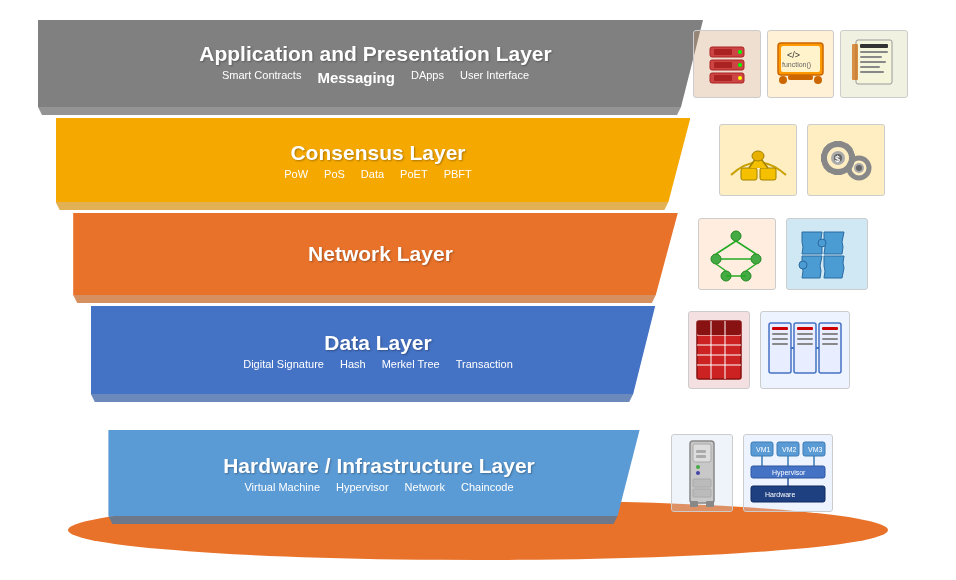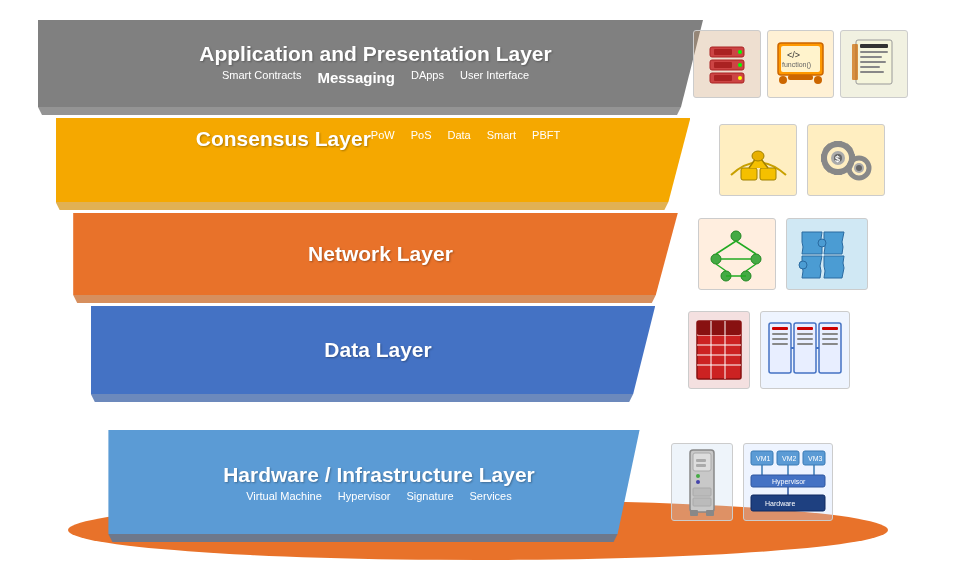--- a/index.html
+++ b/index.html
@@ -200,28 +200,28 @@
             <rect x="12" y="25" width="26" height="2" rx="1" fill="#888"></rect>
             <rect x="12" y="30" width="20" height="2" rx="1" fill="#888"></rect>
             <rect x="12" y="35" width="24" height="2" rx="1" fill="#888"></rect>
             <rect x="4" y="8" width="6" height="36" rx="1" fill="#c60" opacity="0.7"></rect>
           </svg>
         </div>
       </div>
     </div>
 
     <div class="blk" style="width:96%; margin-left:2%; height:92px; position:relative; margin-bottom:3px;">
-      <div class="blk-front c-yellow" style="position:absolute; left:0; top:0; right:210px; bottom:8px; display:flex; flex-direction:row; justify-content:center; padding:8px 20px 8px 30px;
+      <div class="blk-front c-yellow" style="position:absolute; left:0; top:0; right:210px; bottom:8px; display:flex; flex-direction:column; justify-content:center; padding:8px 20px 8px 30px;
            clip-path: polygon(0 0, 100% 0, calc(100% - 22px) 100%, 0 100%);">
         <div class="layer-title-text">Consensus Layer</div>
         <div class="layer-keywords">
           <span class="kw">PoW</span>
           <span class="kw">PoS</span>
           <span class="kw">Data</span>
-          <span class="kw">Smart</span>
+          <span class="kw">PoET</span>
           <span class="kw">PBFT</span>
         </div>
       </div>
       <div class="blk-perspective c-yellow-dark" style="position:absolute; left:0; right:210px; bottom:0; height:8px;
            clip-path: polygon(0 0, calc(100% - 22px) 0, calc(100% - 26px) 100%, 4px 100%); opacity:0.7;"></div>
       <div class="blk-right-images" style="position:absolute; right:0; top:0; width:220px; bottom:8px; display:flex; align-items:center; justify-content:flex-end; gap:10px; padding-right:15px;">
         <div class="icon-box" style="background:rgba(255,200,50,0.3); border:1px solid #ccc; width:78px; height:72px;">
           <svg width="65" height="60" viewBox="0 0 65 60">
             <path d="M5 45 Q32 20 60 45" fill="none" stroke="#c8a000" stroke-width="2"></path>
             <rect x="15" y="38" width="16" height="12" rx="2" fill="#f5c000" stroke="#a08000"></rect>
@@ -299,20 +299,26 @@
             <circle cx="11" cy="43" r="4" fill="#4b9cd3" stroke="#2a6aa0" stroke-width="1"></circle>
           </svg>
         </div>
       </div>
     </div>
 
     <div class="blk" style="width:88%; margin-left:6%; height:96px; position:relative; margin-bottom:3px;text-decoration:underline;">
       <div class="blk-front c-blue" style="position:absolute; left:0; top:0; right:210px; bottom:8px; display:flex; flex-direction:column; justify-content:center; padding:8px 20px 8px 30px;
            clip-path: polygon(0 0, 100% 0, calc(100% - 22px) 100%, 0 100%);">
         <div class="layer-title-text">Data Layer</div>
+        <div class="layer-keywords">
+          <span class="kw">Digital Signature</span>
+          <span class="kw">Hash</span>
+          <span class="kw">Merkel Tree</span>
+          <span class="kw">Transaction</span>
+        </div>
       </div>
       <div class="blk-perspective c-blue-dark" style="position:absolute; left:0; right:210px; bottom:0; height:8px;
            clip-path: polygon(0 0, calc(100% - 22px) 0, calc(100% - 26px) 100%, 4px 100%); opacity:0.7;"></div>
       <div class="blk-right-images" style="position:absolute; right:0; top:0; width:220px; bottom:8px; display:flex; align-items:center; justify-content:flex-end; gap:10px; padding-right:15px;">
 
         <div class="icon-box" style="background:rgba(180,50,50,0.15); border:1px solid #ccc; width:62px; height:78px;">
           <svg width="52" height="66" viewBox="0 0 52 66">
             <rect x="4" y="4" width="44" height="58" rx="2" fill="#cc2222" stroke="#881111" stroke-width="1.5"></rect>
 
             <line x1="4" y1="18" x2="48" y2="18" stroke="white" stroke-width="1"></line>
@@ -348,29 +354,29 @@
             <rect x="57" y="23" width="16" height="2" rx="1" fill="#888"></rect>
             <rect x="57" y="28" width="16" height="2" rx="1" fill="#888"></rect>
 
             <line x1="26" y1="33" x2="29" y2="33" stroke="#4472c4" stroke-width="2"></line>
             <line x1="51" y1="33" x2="54" y2="33" stroke="#4472c4" stroke-width="2"></line>
           </svg>
         </div>
       </div>
     </div>
 
-    <div class="blk" style="width:84%; margin-left:8%; height:112px; position:relative; margin-bottom:0;margin-top:28px;">
+    <div class="blk" style="width:84%; margin-left:8%; height:94px; position:relative; margin-bottom:0;margin-top:28px;">
       <div class="blk-front c-lightblue" style="position:absolute; left:0; top:0; right:208px; bottom:8px; display:flex; flex-direction:column; justify-content:center; padding:8px 20px 8px 30px;
            clip-path: polygon(0 0, 100% 0, calc(100% - 22px) 100%, 0 100%);">
         <div class="layer-title-text">Hardware / Infrastructure Layer</div>
         <div class="layer-keywords">
           <span class="kw">Virtual Machine</span>
           <span class="kw">Hypervisor</span>
-          <span class="kw">Signature</span>
-          <span class="kw">Services</span>
+          <span class="kw">Network</span>
+          <span class="kw">Chaincode</span>
         </div>
       </div>
       <div class="blk-perspective c-lightblue-dark" style="position:absolute; left:0; right:208px; bottom:0; height:8px;
            clip-path: polygon(0 0, calc(100% - 22px) 0, calc(100% - 26px) 100%, 4px 100%); opacity:0.7;"></div>
       <div class="blk-right-images" style="position:absolute; right:0; top:0; width:218px; bottom:8px; display:flex; align-items:center; justify-content:flex-end; gap:10px; padding-right:15px;">
 
         <div class="icon-box" style="background:rgba(200,220,240,0.3); border:1px solid #ccc; width:62px; height:78px;">
           <svg width="52" height="72" viewBox="0 0 52 72">
 
             <rect x="14" y="4" width="24" height="62" rx="3" fill="#c8c8c8" stroke="#888" stroke-width="1.5"></rect>

